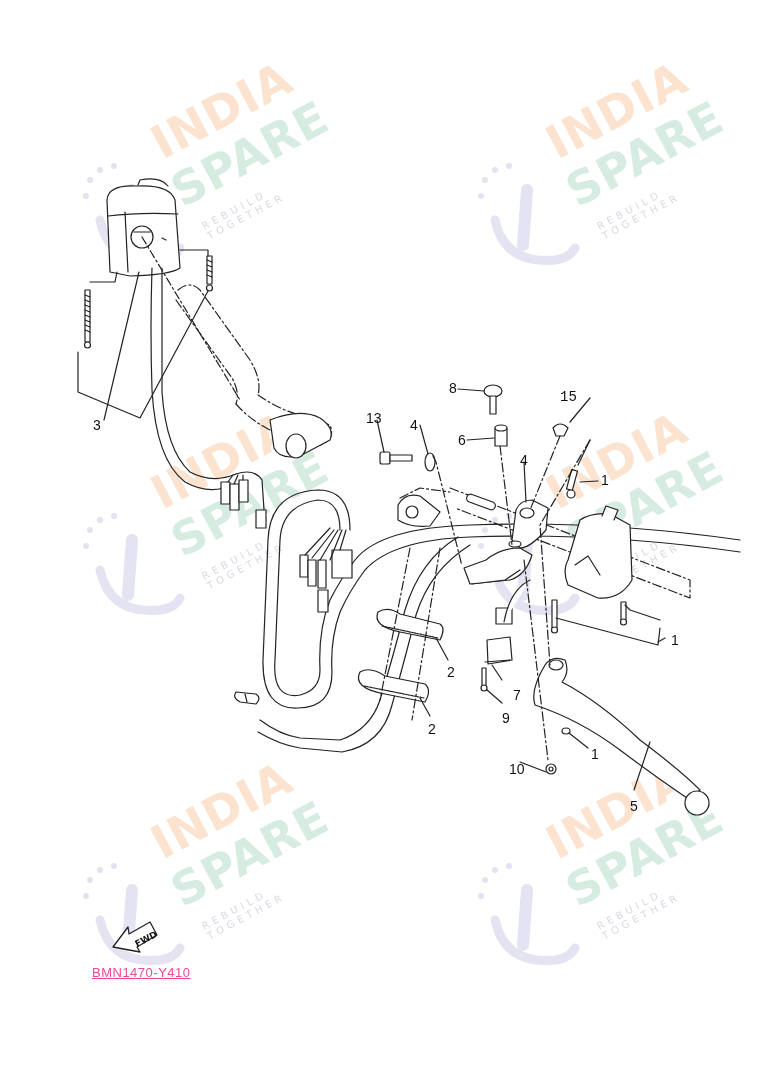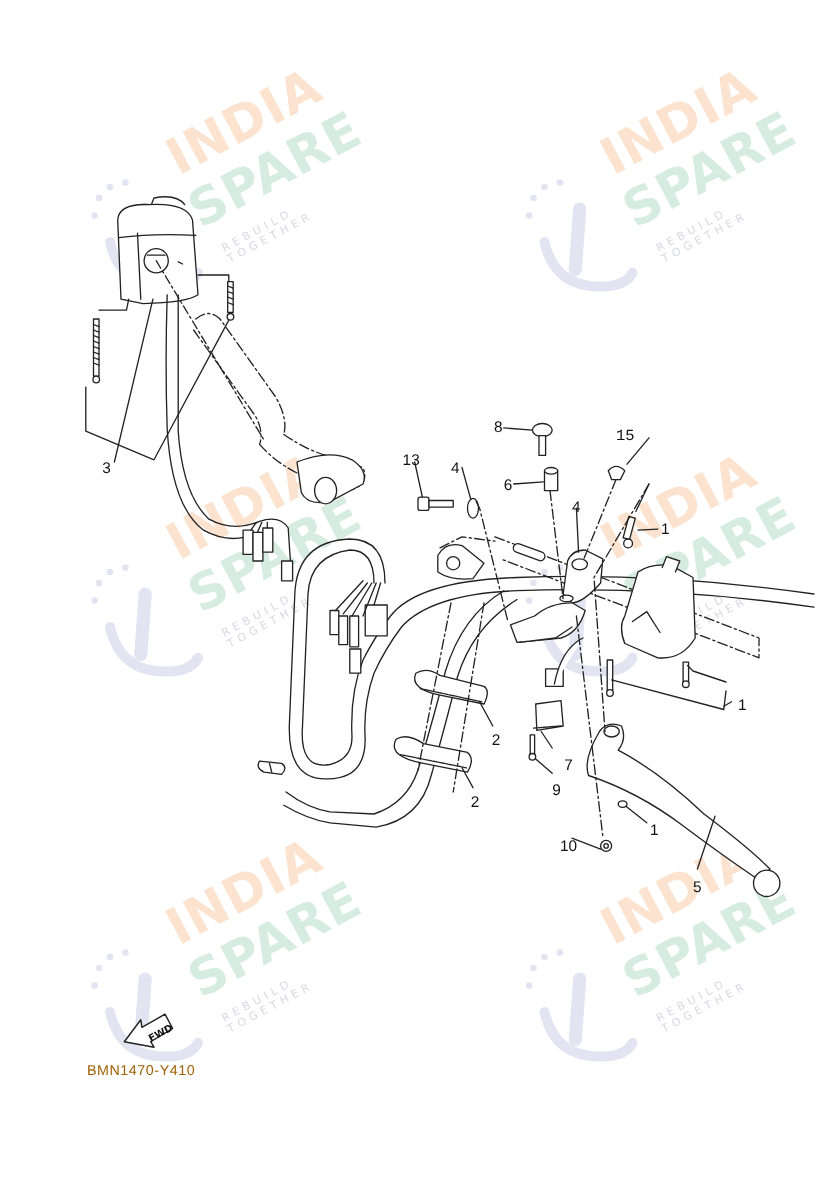--- a/index.html
+++ b/index.html
@@ -3,21 +3,21 @@
 <meta charset="utf-8">
 <style>
   html, body { margin: 0; padding: 0; background: #ffffff; }
   body { width: 763px; height: 1082px; position: relative; overflow: hidden; font-family: "Liberation Sans", sans-serif; }
   .wm { position: absolute; pointer-events: none; }
   .wm .india { position: absolute; left: 52px; top: -8px; font: bold 46px "DejaVu Sans", sans-serif; color: #fbe3cf; transform: rotate(-28deg); transform-origin: left top; letter-spacing: 1px; }
   .wm .spare { position: absolute; left: 72px; top: 40px; font: bold 46px "DejaVu Sans", sans-serif; color: #d6ece0; transform: rotate(-28deg); transform-origin: left top; letter-spacing: 1px; }
   .wm .tag { position: absolute; left: 110px; top: 92px; font: 10px "DejaVu Sans", sans-serif; color: #d8d8e4; transform: rotate(-28deg); transform-origin: left top; letter-spacing: 4px; }
   .callout { position: absolute; font: 14px "Liberation Sans", sans-serif; color: #111; line-height: 1; }
   #diagram { position: absolute; left: 0; top: 0; }
-  .code { position: absolute; left: 79px; top: 965px; font: 13px "Liberation Sans", sans-serif; color: #a16207; letter-spacing: 0.5px; }
+  .code { position: absolute; left: 92px; top: 965px; font: 13px "Liberation Sans", sans-serif; color: #ec4899; letter-spacing: 0.5px; text-decoration: underline; }
 </style>
 </head>
 <body>
 
 <div id="watermarks">
     <div class="wm" style="left: 90px; top: 130px;">
       <svg width="110" height="120" style="position:absolute;left:-10px;top:20px" fill="none" stroke="#e3e3f1" stroke-width="9" stroke-linecap="round">
         <path d="M20 70 Q30 115 80 110 Q95 108 100 98"></path>
         <path d="M52 40 L48 95" stroke-width="12"></path>
         <circle cx="10" cy="30" r="3" fill="#e3e3f1" stroke="none"></circle>

